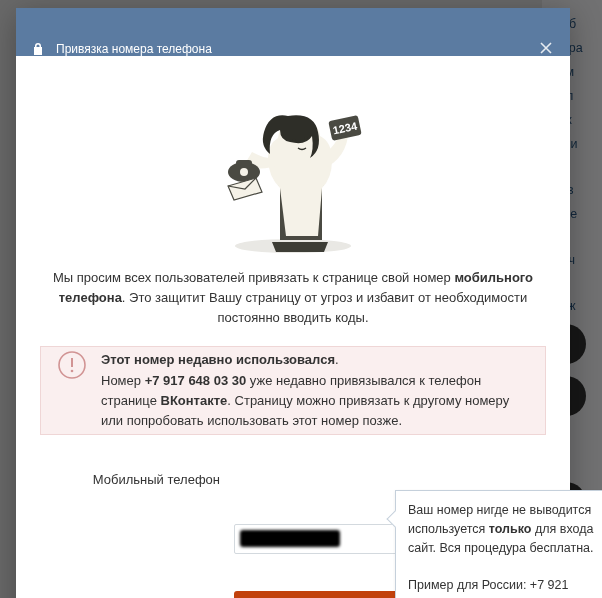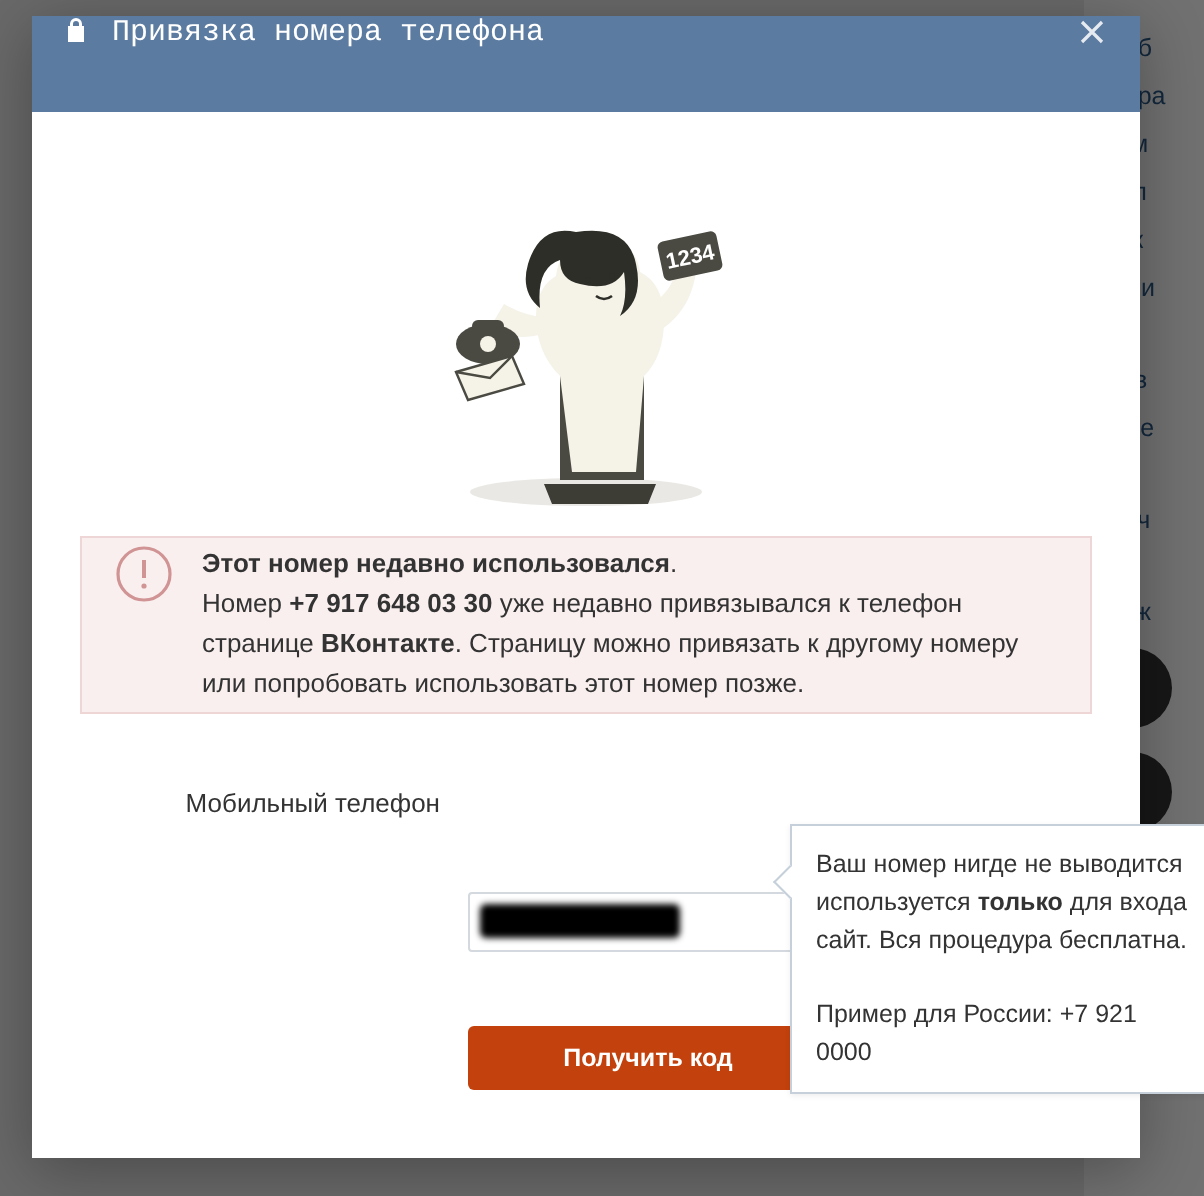--- a/index.html
+++ b/index.html
@@ -49,24 +49,23 @@
   top: 8px;
   width: 554px;
   background: #fff;
   box-shadow: 0 6px 30px rgba(0,0,0,0.3);
 }
 .modal-header {
   background: #5b7ba1;
   color: #fff;
   height: 48px;
   display: flex;
-  align-items: flex-start;
+  align-items: flex-end;
   padding: 0 16px;
-  font-size: 15px;
-  font-family: Liberation Mono, monospace;
+  font-size: 12px;
 }
 .header-lock {
   width: 12px;
   margin-right: 12px;
   display: flex;
 }
 .header-title { flex: 1; }
 .header-close {
   cursor: pointer;
   width: 16px; height: 16px;
@@ -230,20 +229,23 @@
         <rect x="122" y="44" width="30" height="20" rx="3" fill="#4a4a42" transform="rotate(-12 137 54)"></rect>
         <text x="137" y="58" font-size="11" fill="#fff" text-anchor="middle" font-weight="700" transform="rotate(-12 137 54)">1234</text>
         <ellipse cx="36" cy="98" rx="16" ry="10" fill="#4a4a42"></ellipse>
         <rect x="28" y="86" width="16" height="6" rx="3" fill="#4a4a42"></rect>
         <circle cx="36" cy="98" r="4" fill="#f5f2e8"></circle>
         <path d="M20 112 l28 -8 l6 14 l-28 8 z" fill="#f5f2e8" stroke="#4a4a42" stroke-width="1.2"></path>
         <path d="M20 112 l17 3 l11 -11" stroke="#4a4a42" stroke-width="1.2" fill="none"></path>
       </svg>
     </div>
 
+    <p class="intro">
+      <span>Мы просим всех пользователей привязать к странице свой номер </span><b>мобильного телефона</b><span>. Это защитит Вашу страницу от угроз и избавит от необходимости постоянно вводить коды.</span>
+    </p>
 
     <div class="warning">
       <div class="warn-icon">
         <svg viewBox="0 0 30 30" width="30" height="30">
           <circle cx="15" cy="15" r="13" fill="none" stroke="#d19494" stroke-width="1.6"></circle>
           <line x1="15" y1="8" x2="15" y2="17" stroke="#d19494" stroke-width="2"></line>
           <circle cx="15" cy="21" r="1.3" fill="#d19494"></circle>
         </svg>
       </div>
       <div class="warn-text">

